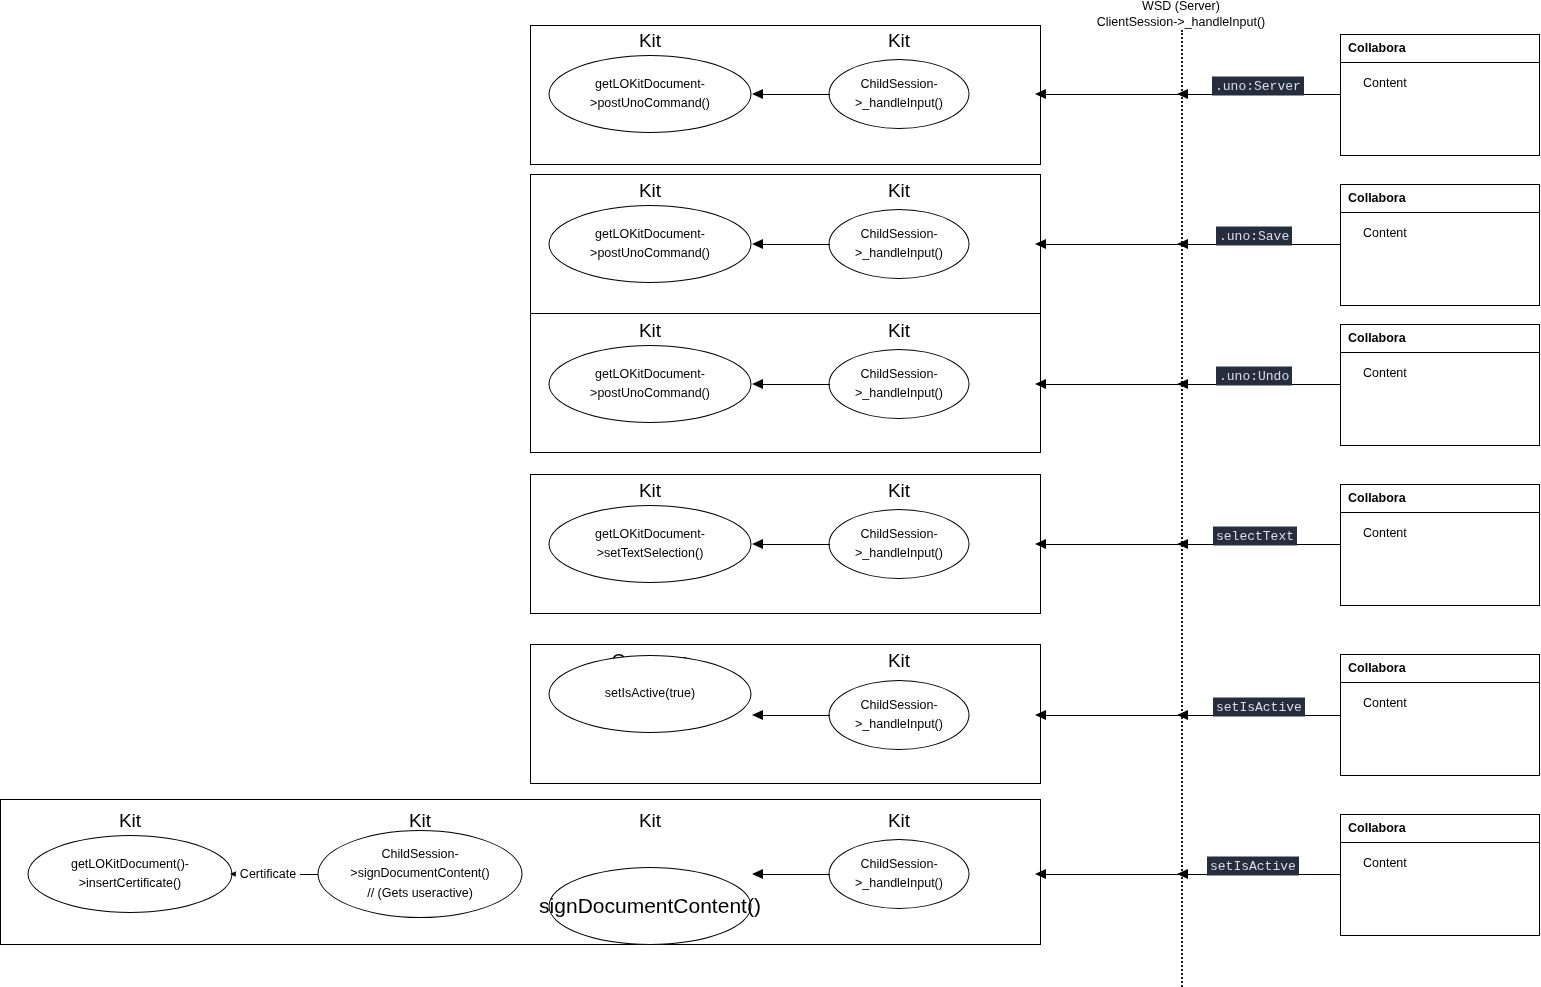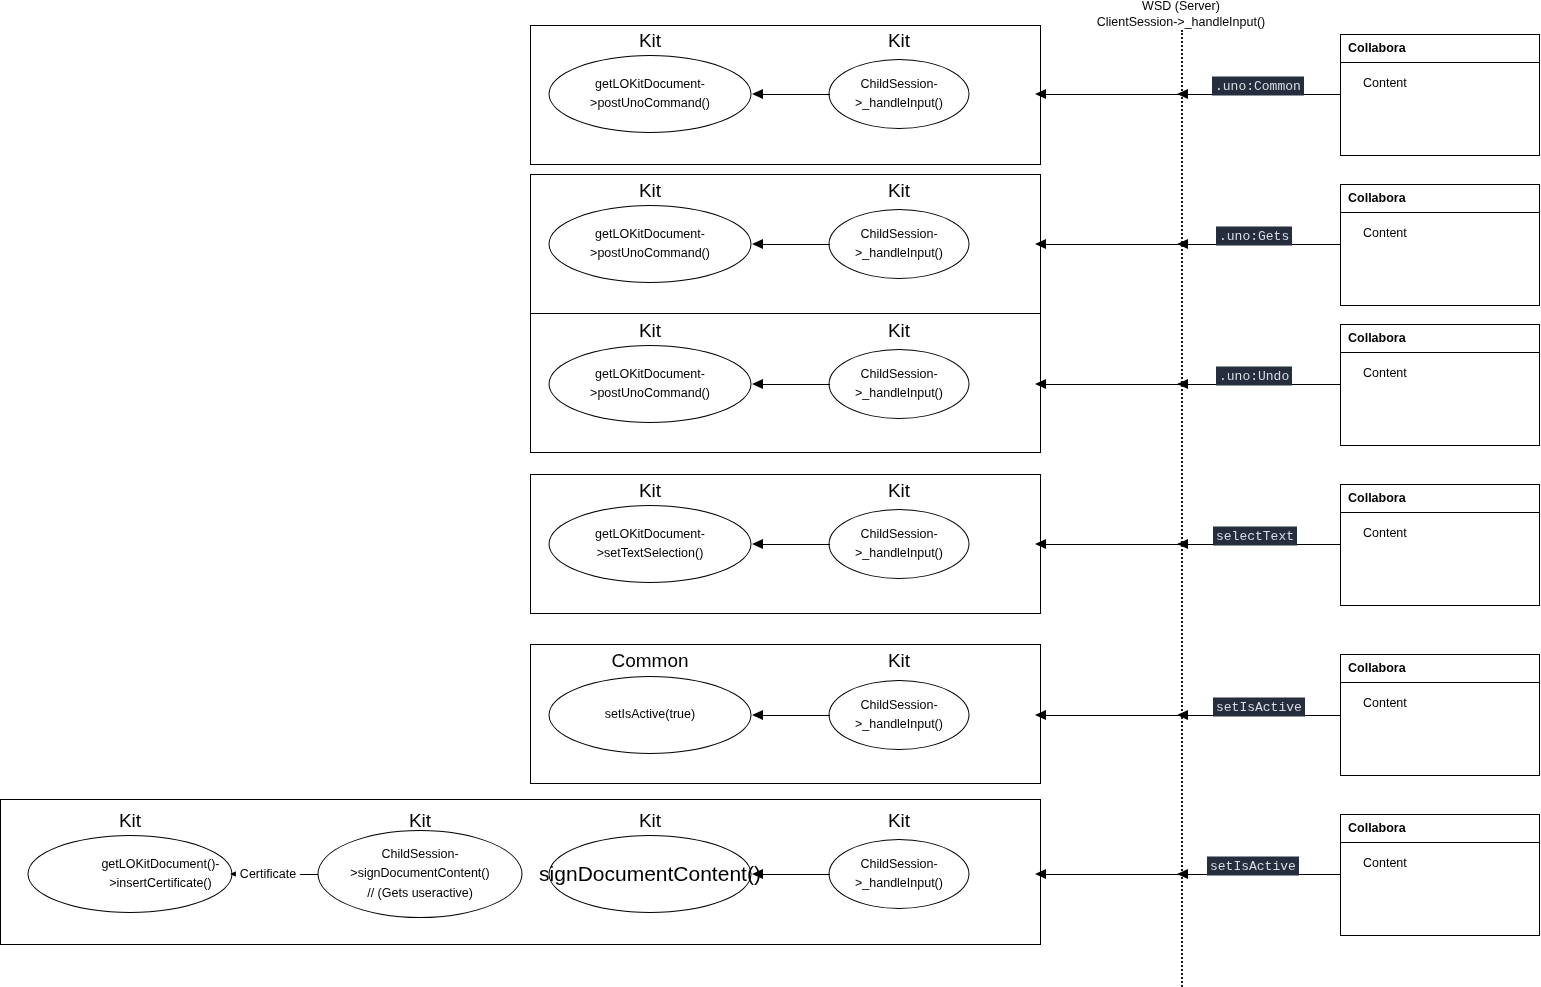--- a/index.html
+++ b/index.html
@@ -112,21 +112,21 @@
       <span>&gt;_handleInput()</span>
     </span>
   </div>
 
   <div class="arrow-line" style="left:758px;top:94px;width:72px;"></div>
   <div class="arrow-head" style="left:752px;top:94px;"></div>
   <div class="arrow-line" style="left:1041px;top:94px;width:140px;"></div>
   <div class="arrow-head" style="left:1035px;top:94px;"></div>
   <div class="arrow-line" style="left:1181px;top:94px;width:159px;"></div>
   <div class="arrow-head" style="left:1177px;top:94px;"></div>
-  <div class="msg-token" style="left:1212px;top:86px;">.uno:Common</div>
+  <div class="msg-token" style="left:1212px;top:86px;">.uno:Server</div>
 
   <div class="collabora" style="left:1340px;top:34px;width:200px;height:122px;">
     <div class="title">Collabora</div>
     <div class="content">Content</div>
   </div>
 
   <div class="panel" style="left:530px;top:174px;width:511px;height:279px;"></div>
   <div class="panel-divider" style="left:530px;top:313px;width:511px;"></div>
 
   <div class="node-title" style="left:650px;top:181px;">Kit</div>
@@ -142,21 +142,21 @@
       <span>ChildSession-</span>
       <span>&gt;_handleInput()</span>
     </span>
   </div>
   <div class="arrow-line" style="left:758px;top:244px;width:72px;"></div>
   <div class="arrow-head" style="left:752px;top:244px;"></div>
   <div class="arrow-line" style="left:1041px;top:244px;width:140px;"></div>
   <div class="arrow-head" style="left:1035px;top:244px;"></div>
   <div class="arrow-line" style="left:1181px;top:244px;width:159px;"></div>
   <div class="arrow-head" style="left:1177px;top:244px;"></div>
-  <div class="msg-token" style="left:1216px;top:236px;">.uno:Gets</div>
+  <div class="msg-token" style="left:1216px;top:236px;">.uno:Save</div>
   <div class="collabora" style="left:1340px;top:184px;width:200px;height:122px;">
     <div class="title">Collabora</div>
     <div class="content">Content</div>
   </div>
 
   <div class="node-title" style="left:650px;top:321px;">Kit</div>
   <div class="node-title" style="left:899px;top:321px;">Kit</div>
   <div class="ellipse" style="left:650px;top:384px;width:203px;height:78px;">
     <span>
       <span>getLOKitDocument-</span>
@@ -204,21 +204,21 @@
   <div class="arrow-head" style="left:1177px;top:544px;"></div>
   <div class="msg-token" style="left:1213px;top:536px;">selectText</div>
   <div class="collabora" style="left:1340px;top:484px;width:200px;height:122px;">
     <div class="title">Collabora</div>
     <div class="content">Content</div>
   </div>
 
   <div class="panel" style="left:530px;top:644px;width:511px;height:140px;"></div>
   <div class="node-title" style="left:650px;top:651px;">Common</div>
   <div class="node-title" style="left:899px;top:651px;">Kit</div>
-  <div class="ellipse" style="left:650px;top:715px;width:203px;height:78px;">
+  <div class="ellipse" style="left:650px;top:694px;width:203px;height:78px;">
     <span>
       <span>setIsActive(true)</span>
     </span>
   </div>
   <div class="ellipse" style="left:899px;top:715px;width:141px;height:70px;">
     <span>
       <span>ChildSession-</span>
       <span>&gt;_handleInput()</span>
     </span>
   </div>
@@ -234,40 +234,40 @@
     <div class="content">Content</div>
   </div>
 
   <div class="panel" style="left:0px;top:799px;width:1041px;height:146px;"></div>
 
   <div class="node-title" style="left:130px;top:811px;">Kit</div>
   <div class="node-title" style="left:420px;top:811px;">Kit</div>
   <div class="node-title" style="left:650px;top:811px;">Kit</div>
   <div class="node-title" style="left:899px;top:811px;">Kit</div>
 
-  <div class="ellipse" style="left:130px;top:874px;width:205px;height:78px;justify-content:flex-end;">
+  <div class="ellipse" style="left:130px;top:874px;width:205px;height:78px;">
     <span>
       <span>getLOKitDocument()-</span>
       <span>&gt;insertCertificate()</span>
     </span>
   </div>
 
   <div class="arrow-line" style="left:236px;top:874px;width:84px;"></div>
   <div class="arrow-head" style="left:230px;top:874px;"></div>
   <div class="arrow-label" style="left:268px;top:874px;">Certificate</div>
 
   <div class="ellipse" style="left:420px;top:874px;width:205px;height:88px;">
     <span>
       <span>ChildSession-</span>
       <span>&gt;signDocumentContent()</span>
       <span>// (Gets useractive)</span>
     </span>
   </div>
 
-  <div class="ellipse big" style="left:650px;top:874px;width:203px;height:78px;text-align:center;">
+  <div class="ellipse big" style="left:650px;top:906px;width:203px;height:78px;text-align:center;">
     <span>
       <span>signDocumentContent()</span>
     </span>
   </div>
 
   <div class="ellipse" style="left:899px;top:874px;width:141px;height:70px;">
     <span>
       <span>ChildSession-</span>
       <span>&gt;_handleInput()</span>
     </span>

